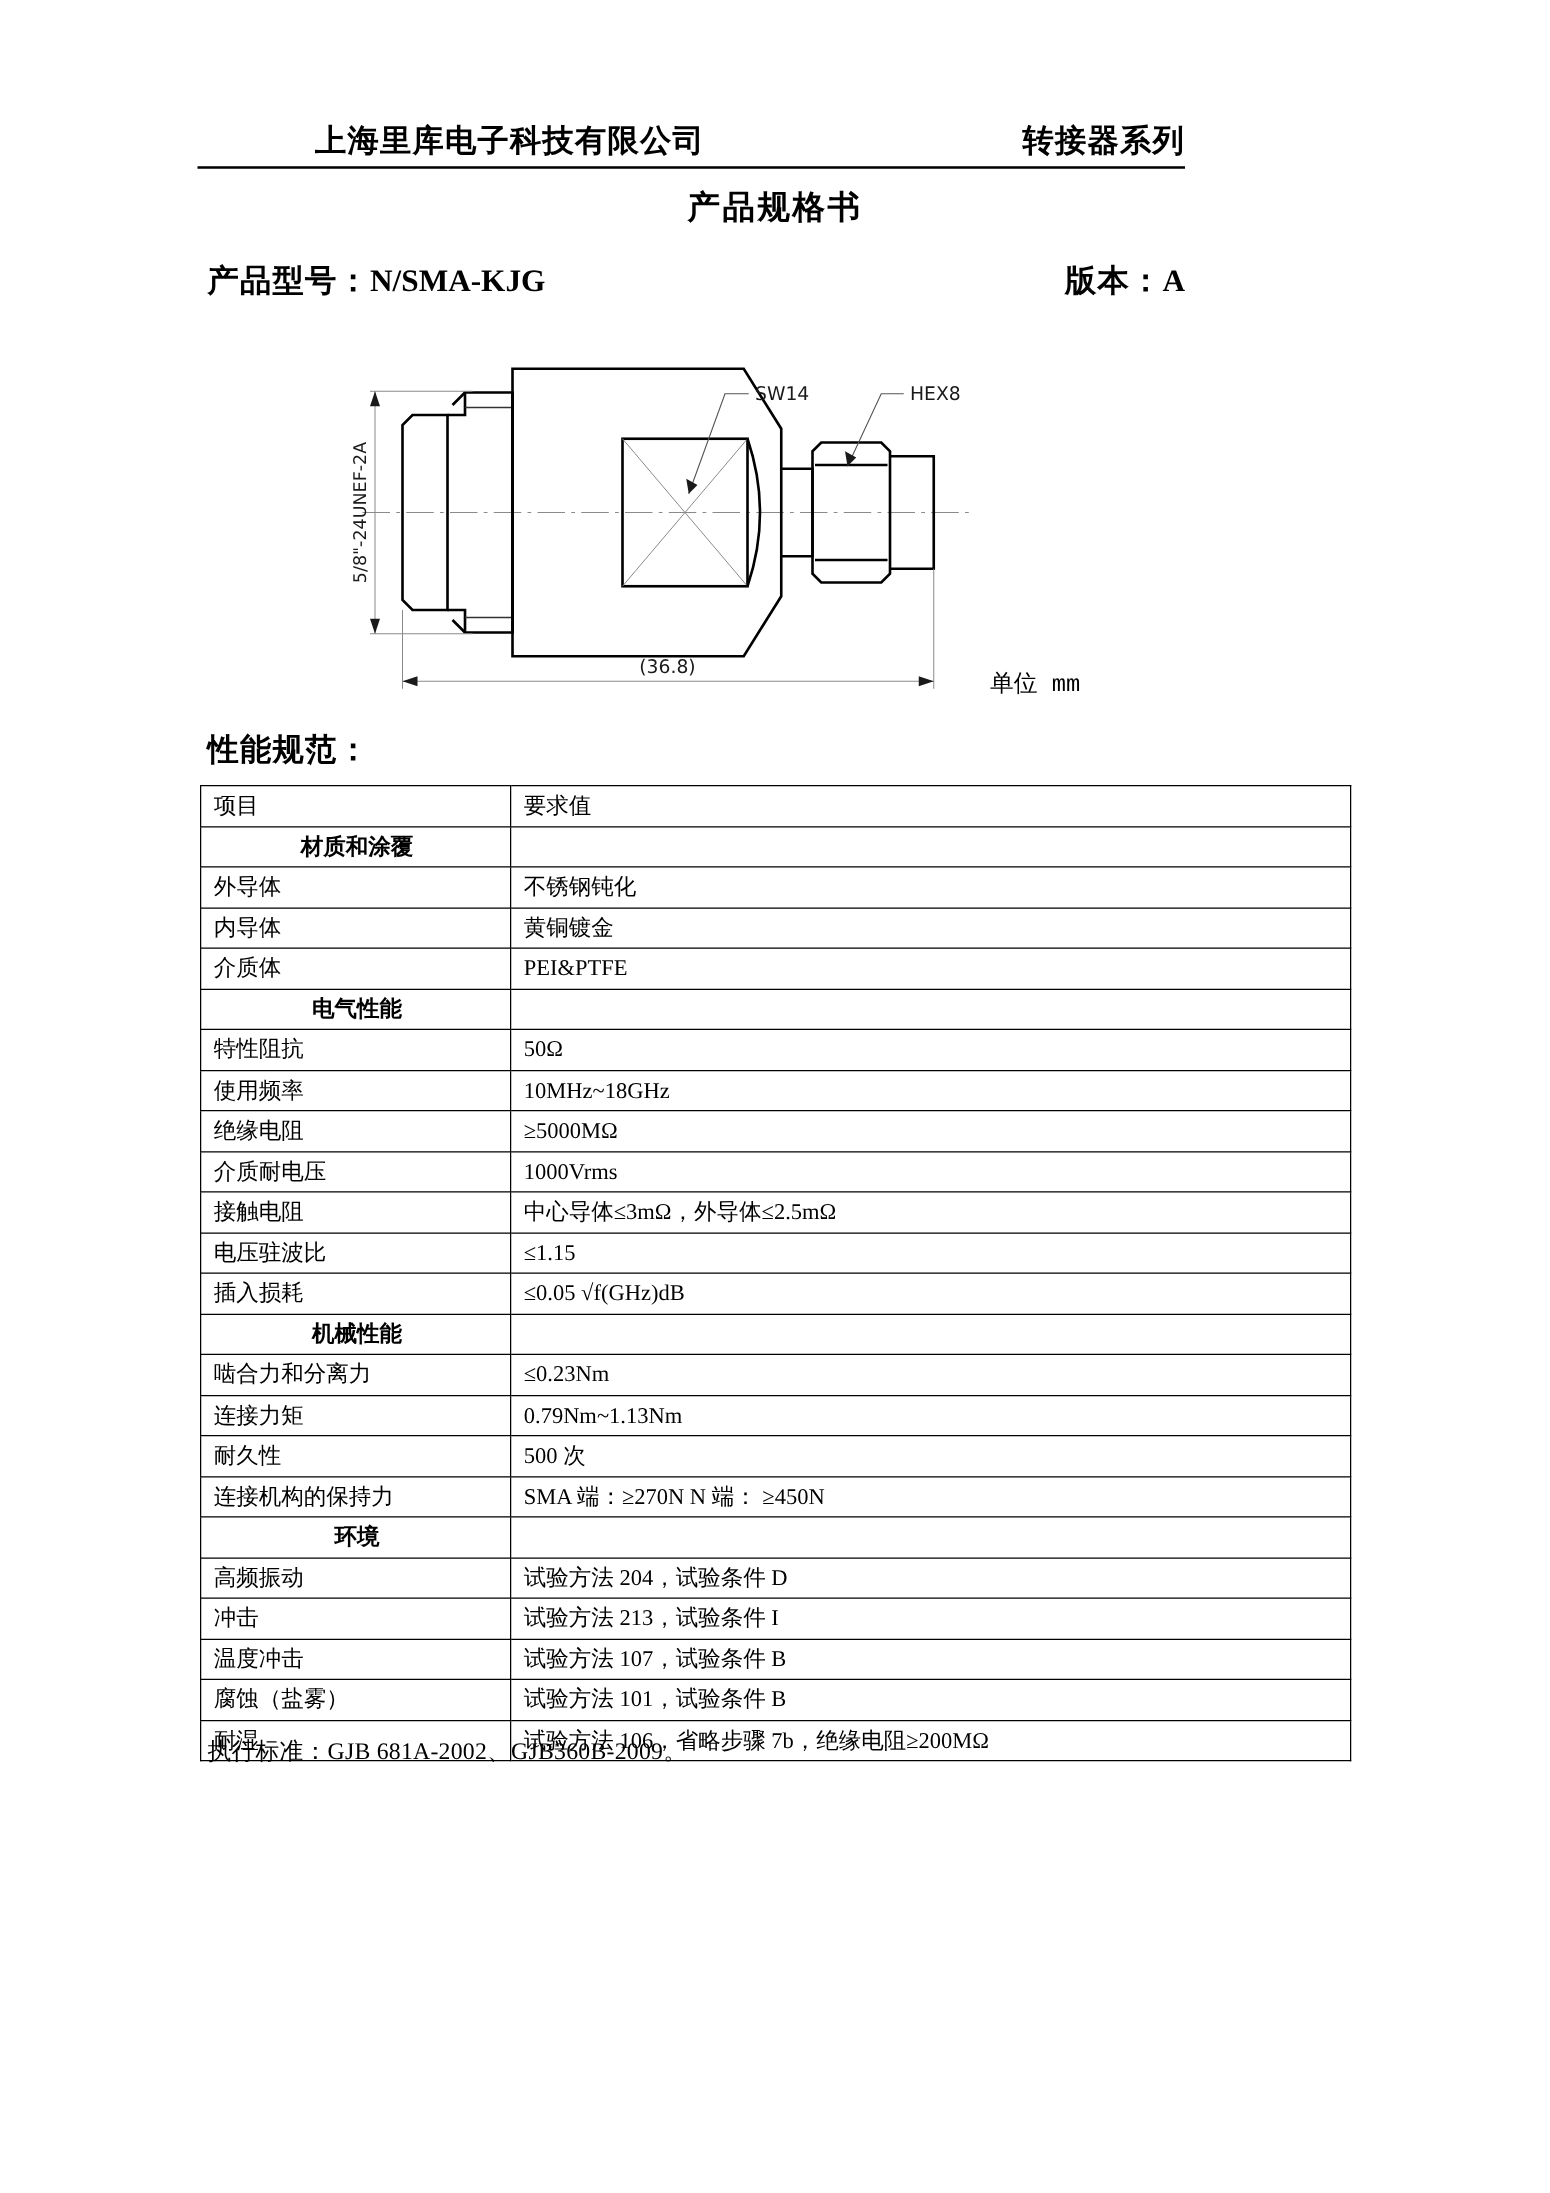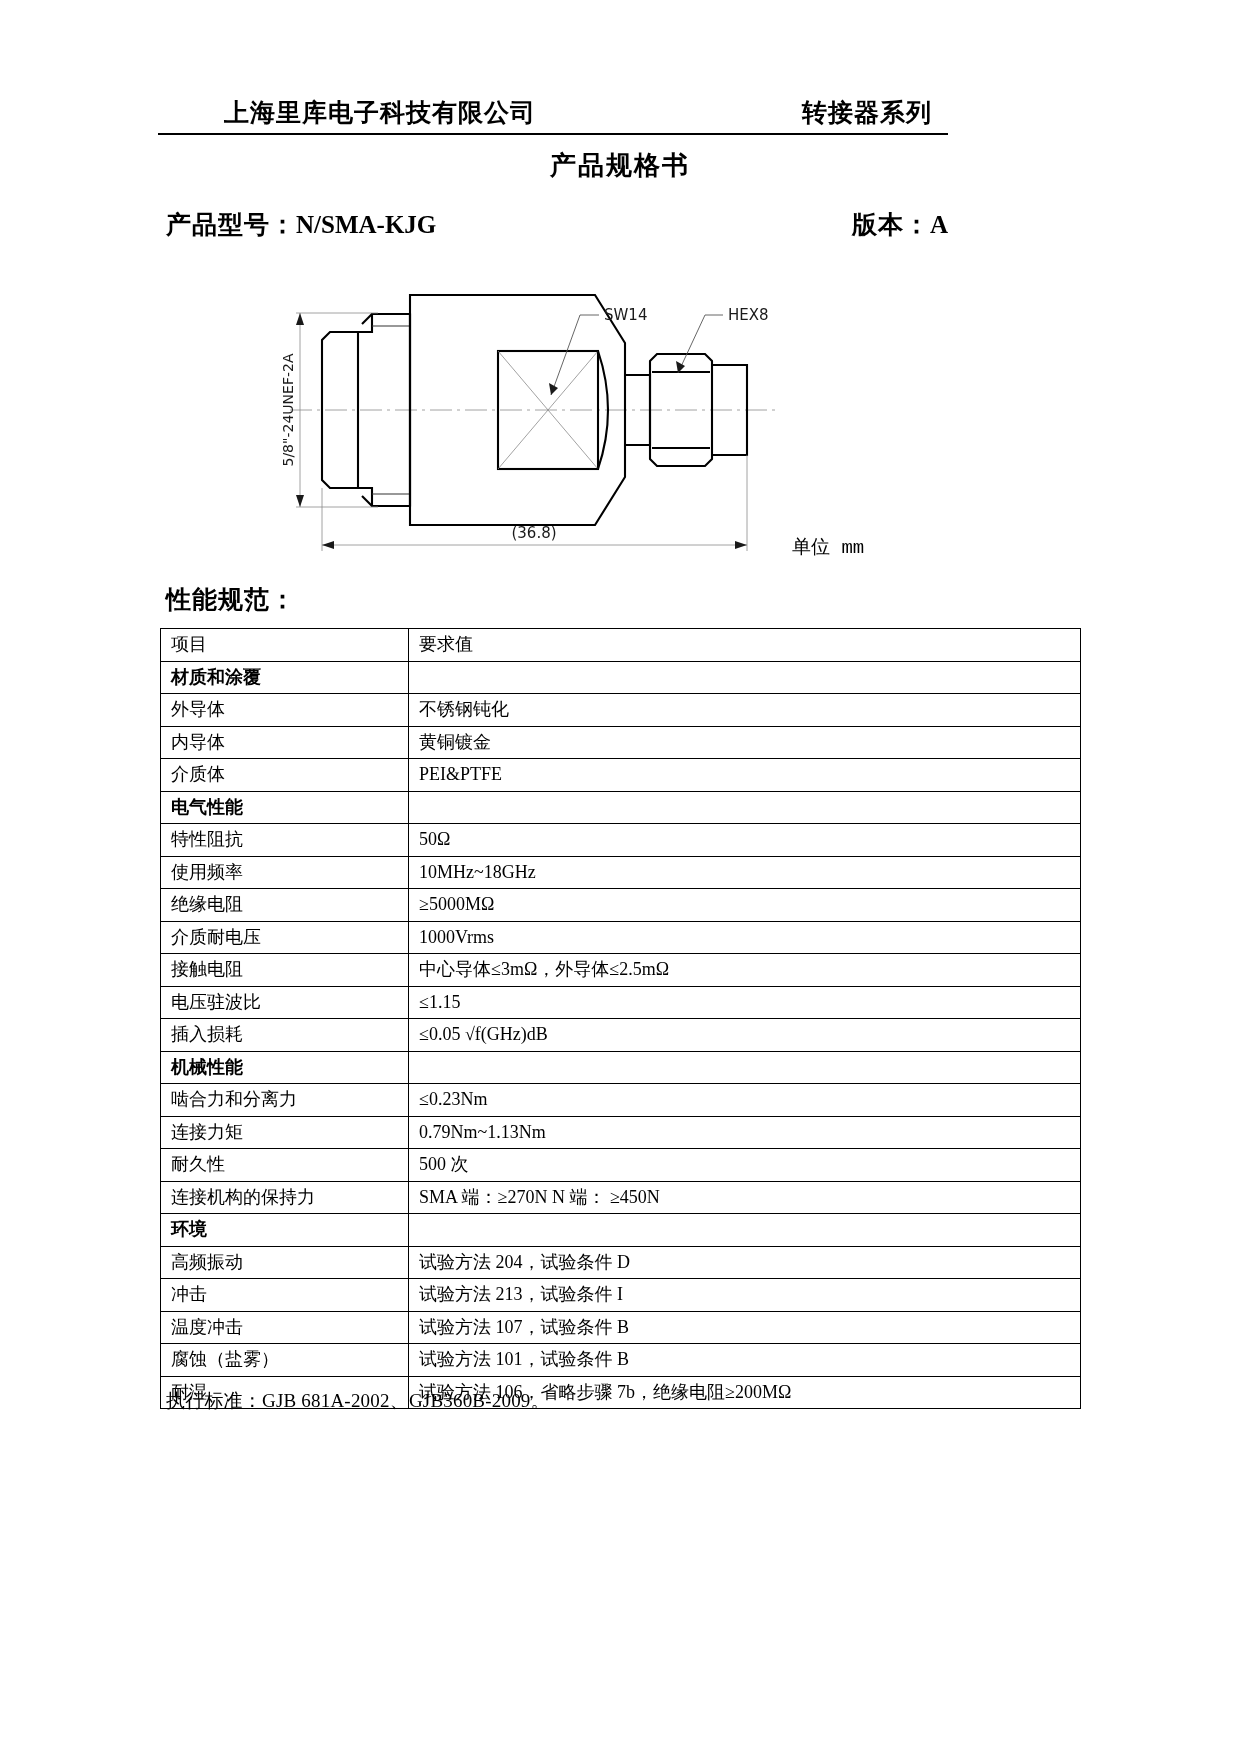--- a/index.html
+++ b/index.html
@@ -30,22 +30,22 @@
     left: 158px;
     top: 96px;
     width: 790px;
     display: flex;
     justify-content: space-between;
     align-items: flex-end;
     font-size: 25px;
     font-weight: bold;
     letter-spacing: 1px;
   }
-  .header .h-left { margin-left: 66px; }
-  .header .h-right { margin-right: 16px; }
+  .header .h-left { margin-left: 94px; }
+  .header .h-right { margin-right: 0px; }
 
   .header-rule {
     position: absolute;
     left: 158px;
     top: 133px;
     width: 790px;
     height: 0;
     border-top: 2px solid #000;
   }
 
@@ -122,20 +122,21 @@
     height: 21px;
     vertical-align: middle;
     line-height: 1.25;
     font-family: "Liberation Serif", "DejaVu Serif", serif;
   }
   .spec-table tr.header-row td {
     font-weight: normal;
   }
   .spec-table tr.group-row td {
     font-weight: bold;
+    text-align: center;
   }
   .spec-table td.spacer {
     border-left: 1px solid #000;
   }
 
   .footnote {
     position: absolute;
     left: 166px;
     top: 1388px;
     font-size: 19px;

